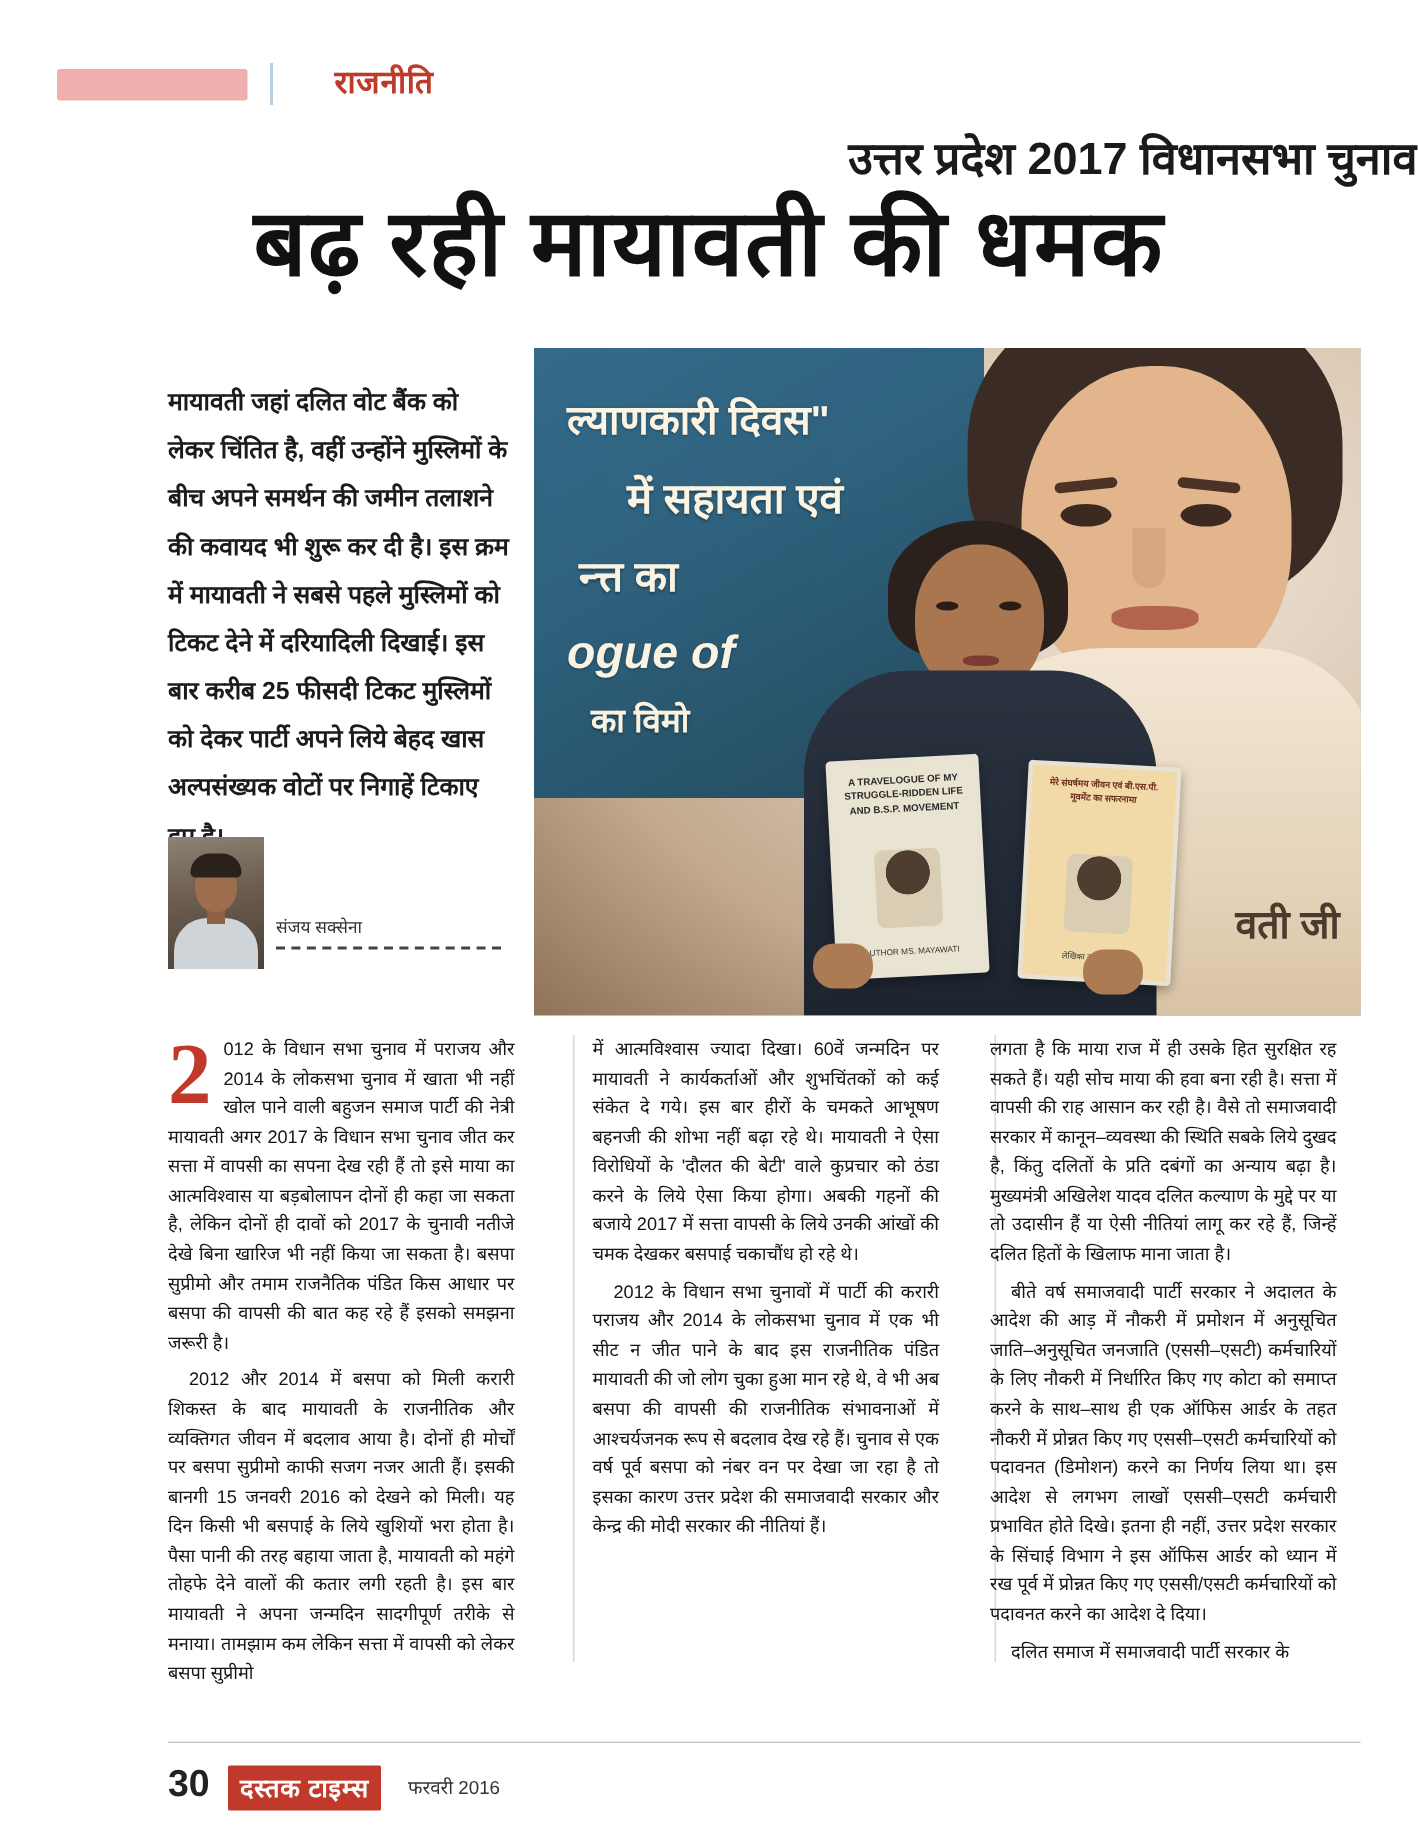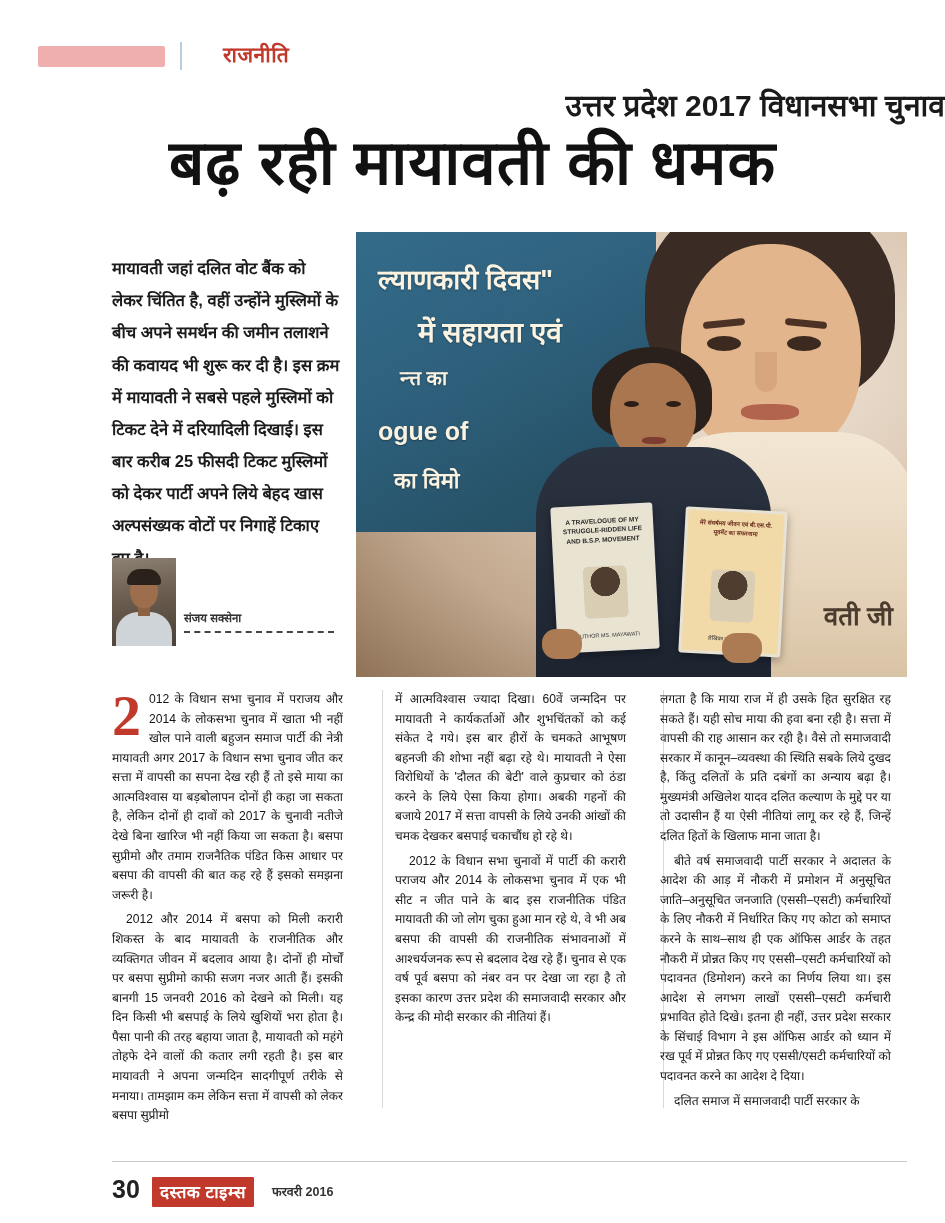--- a/index.html
+++ b/index.html
@@ -134,21 +134,21 @@
     position: absolute;
     left: 26px; bottom: 30px;
     width: 12px; height: 12px;
     background: #8d6143;
   }
   .byline-name {
     position: absolute;
     left: 72px;
     top: 52px;
     font-size: 11.5px;
-    font-weight: bold;
+    font-weight: normal;
     color: #333;
   }
   .byline-dashes {
     position: absolute;
     left: 72px;
     top: 73px;
     width: 150px;
     border-top: 2px dashed #444;
   }
 
@@ -176,22 +176,22 @@
   }
   .banner-txt {
     position: absolute;
     color: #fdf6e5;
     font-weight: bold;
     font-family: "Liberation Sans", sans-serif;
     text-shadow: 0 1px 2px rgba(0,0,0,.35);
   }
   .bt1 { left: 22px; top: 28px;  font-size: 27px; }
   .bt2 { left: 62px; top: 80px;  font-size: 28px; }
-  .bt3 { left: 44px; top: 132px; font-size: 20px; }
-  .bt4 { left: 22px; top: 185px; font-size: 25px; }
+  .bt3 { left: 30px; top: 132px; font-size: 28px; }
+  .bt4 { left: 22px; top: 185px; font-size: 31px; font-style: italic; }
   .bt5 { left: 38px; top: 232px; font-size: 22px; }
 
   .portrait-big {
     position: absolute;
     right: 0; top: 0;
     width: 300px; height: 445px; text-align: center;
   }
   .pb-hair {
     position: absolute;
     left: 38px; top: -40px;
@@ -372,21 +372,21 @@
     font-weight: bold;
     letter-spacing: .5px;
     border-radius: 1px;
   }
   .issue {
     position: absolute;
     left: 272px;
     top: 22px;
     font-size: 12.5px;
     color: #333;
-    font-weight: bold;
+    font-weight: normal;
   }
 </style>
 </head>
 <body>
 
 <div class="header">
   <div class="header-bar"></div>
   <div class="header-rule"></div>
   <div class="header-kicker">राजनीति</div>
 </div>

